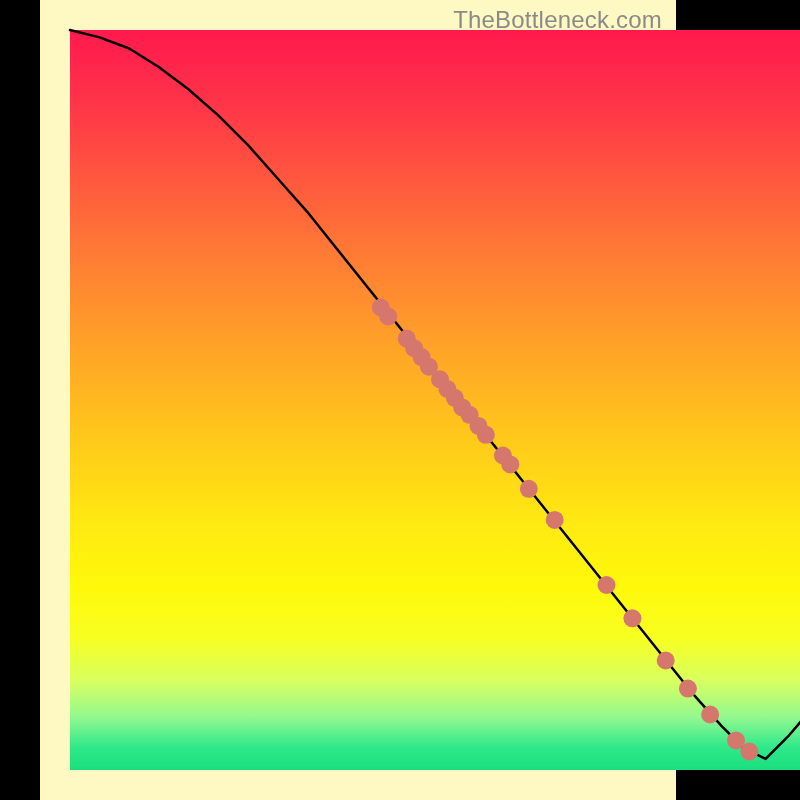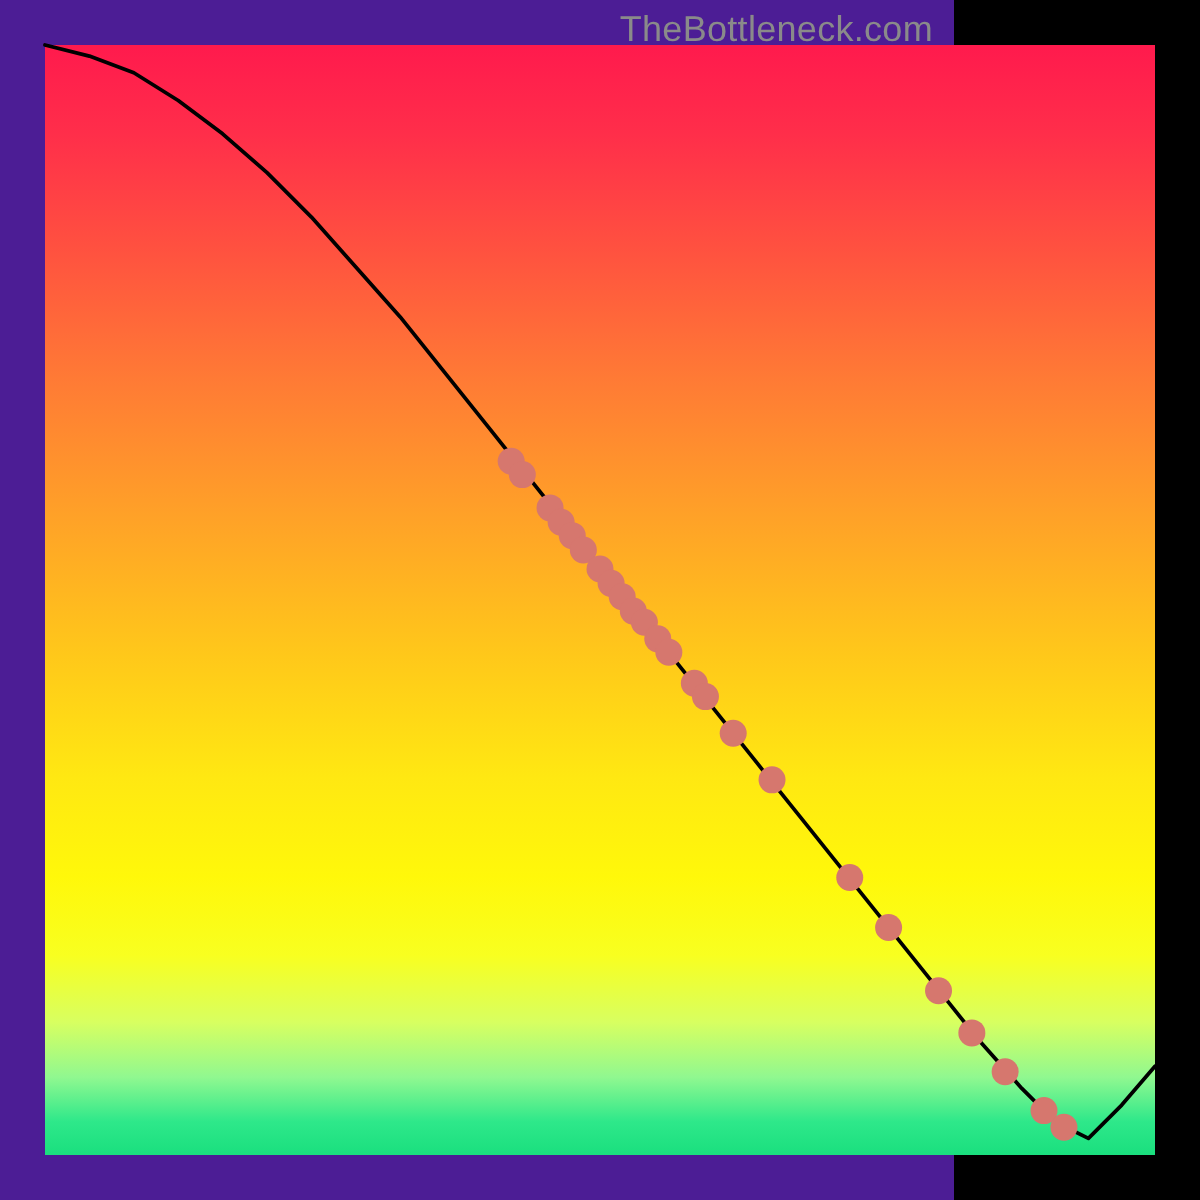--- a/index.html
+++ b/index.html
@@ -1,17 +1,17 @@
 <!DOCTYPE html>
 <html><head>
 <meta charset="utf-8">
 <style>
   * { margin: 0; padding: 0; box-sizing: border-box; }
   body { width: 800px; height: 800px; background: #000; position: relative; font-family: Arial, sans-serif; }
-  .outer { width: 636px; height: 800px; background: #4c1d95; position: relative; }
+  .outer { width: 636px; height: 800px; background: #fef9c3; position: relative; margin-left: 40px; }
   .plot-area {
     position: absolute;
     left: 30px;
     top: 30px;
     width: 740px;
     height: 740px;
     background: linear-gradient(to bottom,
       #ff1a4d 0%,
       #ff2e4a 8%,
       #ff5040 18%,

